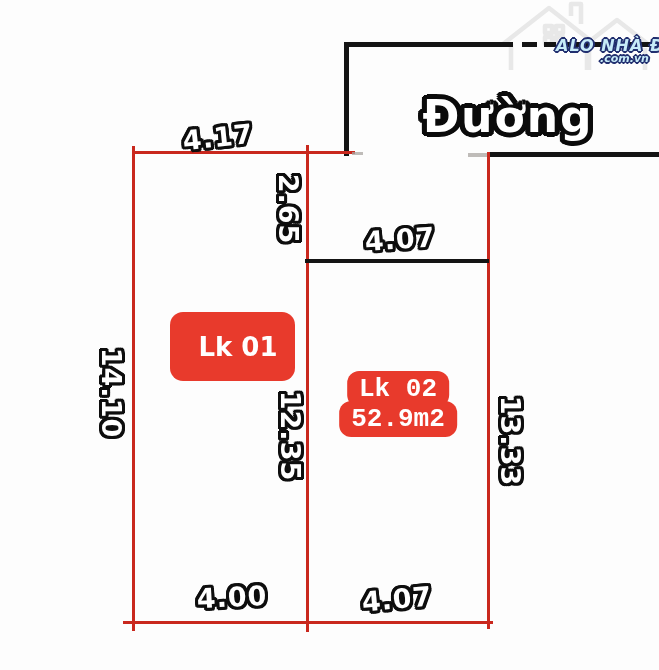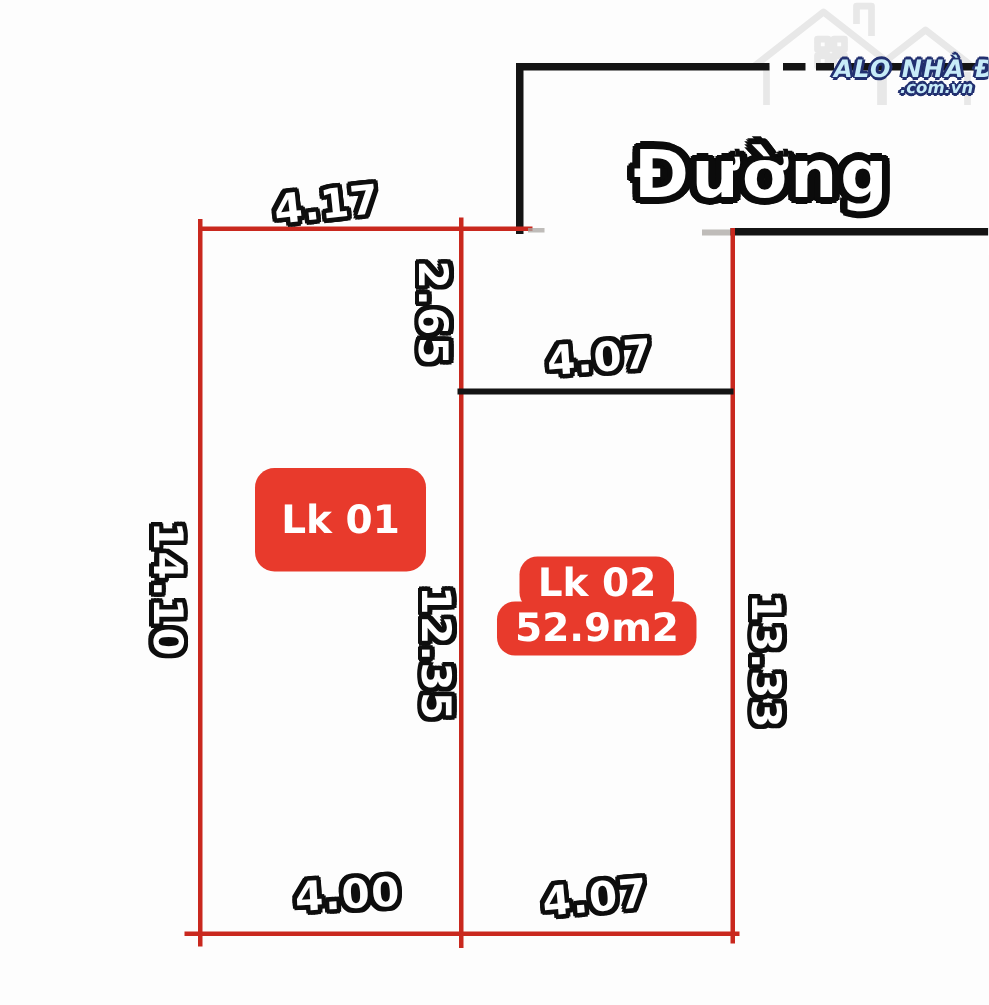--- a/index.html
+++ b/index.html
@@ -31,25 +31,25 @@
       4px 3px 0 #0b0b0b,-4px 3px 0 #0b0b0b,4px -3px 0 #0b0b0b,-4px -3px 0 #0b0b0b,
       3px 4px 0 #0b0b0b,-3px 4px 0 #0b0b0b,3px -4px 0 #0b0b0b,-3px -4px 0 #0b0b0b,
       5px 2px 0 #0b0b0b,-5px 2px 0 #0b0b0b,5px -2px 0 #0b0b0b,-5px -2px 0 #0b0b0b;
     margin-left: 35px;
   }
   
   .badge1{
     position:absolute;left:170px;top:312px;width:114px;height:69px;z-index:5;
     background:var(--badge-red,#e83a2c);border-radius:13px;
     display:flex;flex-direction:column;align-items:center;justify-content:center;
-    color:#fff;font-weight:bold;font-size:26px;line-height:32px;white-space:nowrap;
+    color:#fff;font-weight:bold;font-size:26px;line-height:32px;white-space:nowrap;padding-left:11px;
   }
   .badge2{
     position:absolute;left:398px;top:371px;transform:translateX(-50%);z-index:5;
-    display:flex;flex-direction:column;align-items:center;
+    display:flex;flex-direction:column;align-items:center;font-family:Liberation Mono, monospace;
   }
   .badge2 .pill{
     background:var(--badge-red,#e83a2c);border-radius:12px;color:#fff;font-weight:bold;
     font-size:26px;line-height:28px;padding:4px 12px;white-space:nowrap;
   }
   .badge2 .pill + .pill{margin-top:-6px;}
   
   .logo{position:absolute;left:497px;top:0;width:162px;height:70px;}
   .logo svg{position:absolute;left:0;top:0;z-index:1;}
   .logo-brand,.logo-domain{

